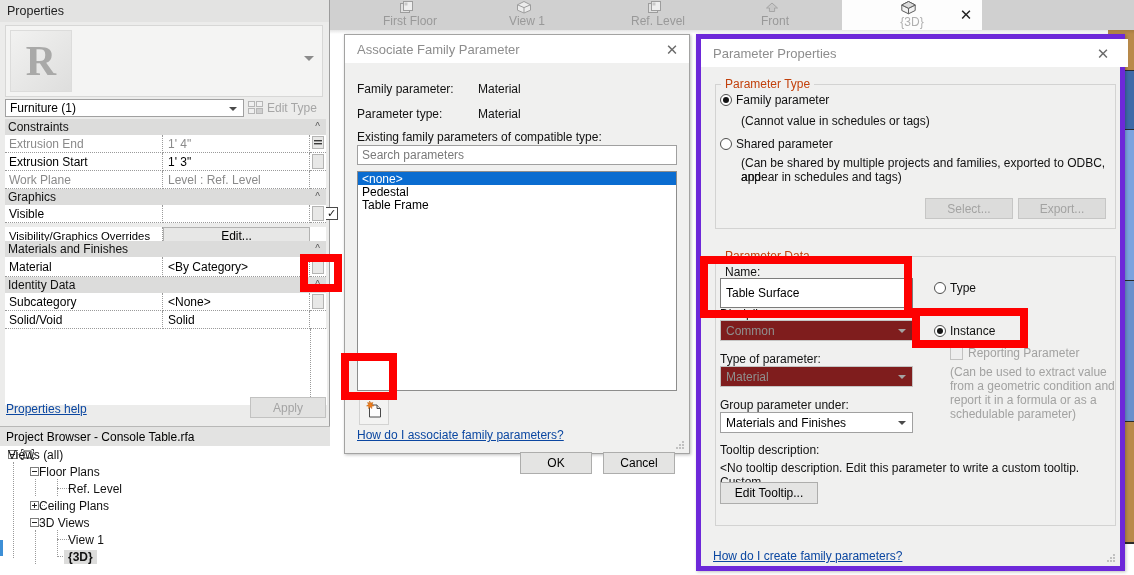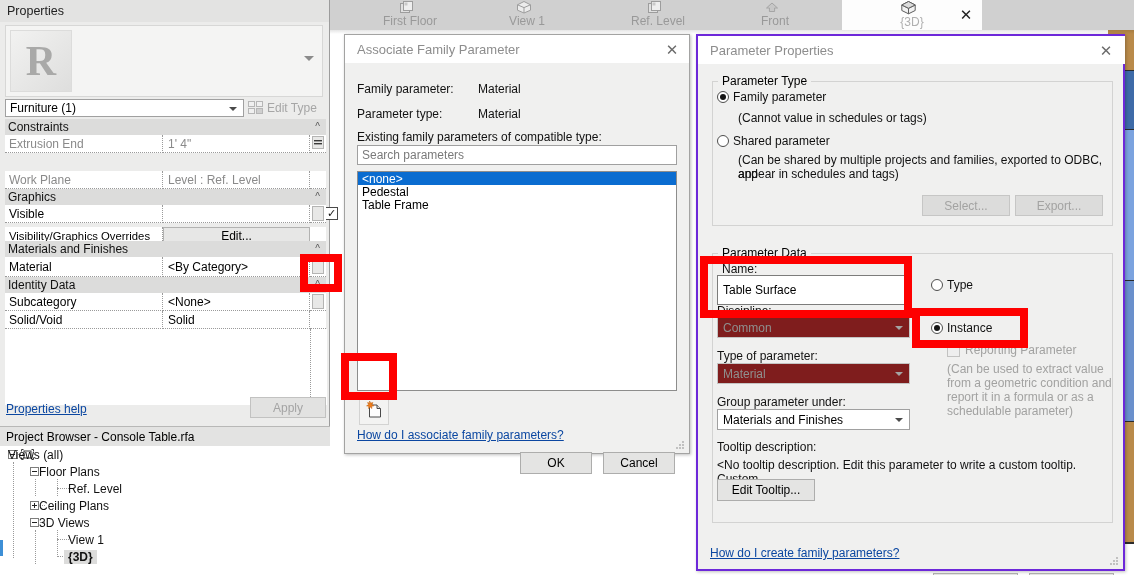--- a/index.html
+++ b/index.html
@@ -240,30 +240,30 @@
     background:#e4e4e3;border:1px solid #adadac;box-sizing:border-box;
     display:flex;align-items:center;justify-content:center;font-size:12px;
   }
   .grip{
     position:absolute;right:3px;bottom:3px;width:10px;height:10px;
   }
 
   
   #param-dialog{
     left:696px;top:34px;width:429px;height:537px;
-    background:#f0f0ef;border:2px solid #6d28d9;
+    background:#f0f0ef;border:5px solid #6d28d9;
     box-sizing:border-box;
     box-shadow:1px 1px 3px rgba(0,0,0,.25);
     padding-left:28px;
   }
   .group-box{
     position:absolute;border:1px solid #d3d3d2;box-sizing:border-box;
   }
   .group-legend{
-    position:absolute;background:#f0f0ef;padding:0 4px;font-size:12px;color:#000000;
+    position:absolute;background:#f0f0ef;padding:0 4px;font-size:12px;color:#c2410c;
   }
   .radio{
     position:absolute;width:12px;height:12px;border-radius:50%;
     border:1px solid #4e4e4d;background:#fff;box-sizing:border-box;
   }
   .radio.on::after{
     content:"";position:absolute;left:2px;top:2px;width:6px;height:6px;
     border-radius:50%;background:#141414;
   }
   .note{position:absolute;font-size:12px;color:#111;line-height:14px;}
@@ -415,20 +415,27 @@
       <div class="pr-val dim">1'  4"</div>
       <div class="pr-ext">
         <div class="miniscroll" style="height:13px;display:flex;align-items:center;justify-content:center;">
           <svg width="8" height="7" viewBox="0 0 8 7">
               <rect x="0" y="1" width="8" height="1.4" fill="#3a3a3a"></rect>
               <rect x="0" y="4" width="8" height="1.4" fill="#3a3a3a"></rect>
             </svg>
         </div>
       </div>
     </div>
+    <div class="pr-row" style="top:34px;">
+      <div class="pr-name">Extrusion Start</div>
+      <div class="pr-val">1'  3"</div>
+      <div class="pr-ext">
+        <div class="miniscroll"></div>
+      </div>
+    </div>
     <div class="pr-row" style="top:52px;">
       <div class="pr-name dim">Work Plane</div>
       <div class="pr-val dim">Level : Ref. Level</div>
       <div class="pr-ext"></div>
     </div>
 
     <div class="grp-row" style="top:70px;">
       <span>Graphics</span>
       <span class="chev">^</span>
     </div>

